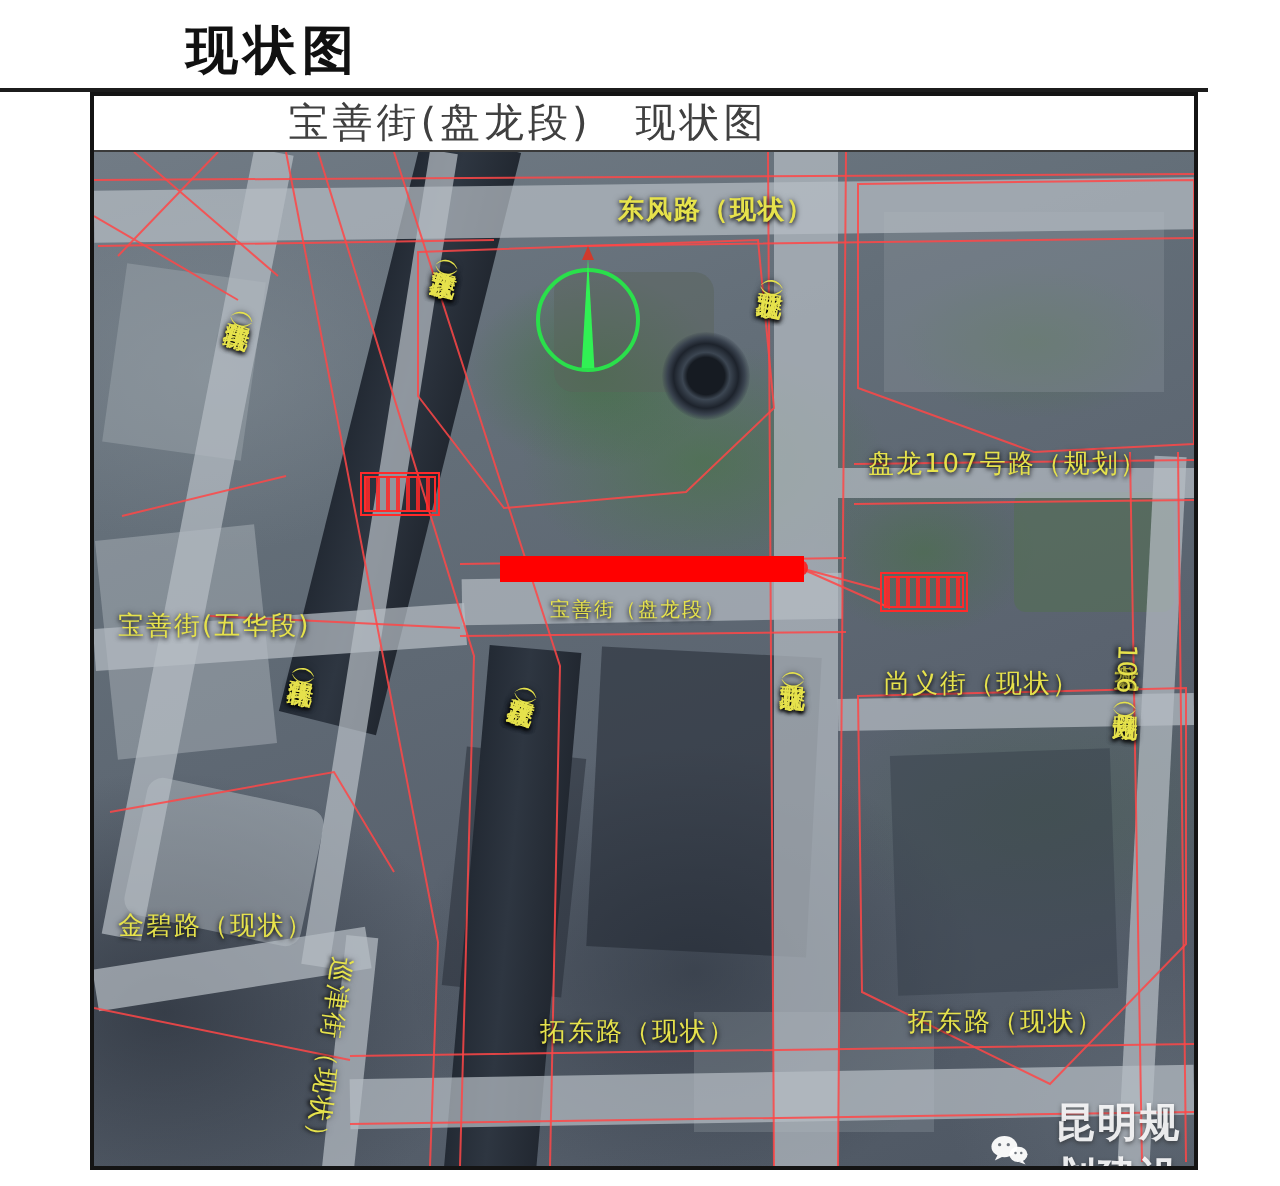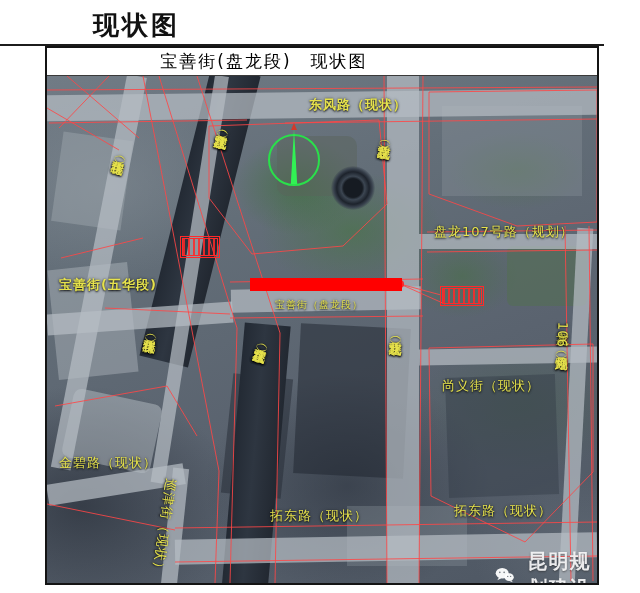--- a/index.html
+++ b/index.html
@@ -8,21 +8,21 @@
   
   #page-title{position:absolute;left:93px;top:8px;font-size:26px;font-weight:bold;color:#111;
               letter-spacing:3px;}
   #title-rule{position:absolute;left:0;top:44px;width:604px;height:2px;background:#1c1c1c;}
   
   #map-frame{position:absolute;left:45px;top:46px;width:554px;height:539px;
              border:2px solid #141414;background:#fff;box-sizing:border-box;}
   #map-header{position:absolute;left:0;top:0;width:100%;height:28px;background:#fff;
               border-bottom:1px solid #3a3a3a;display:flex;align-items:center;justify-content:center;
               box-sizing:border-box;}
-  #map-header span{font-size:17px;color:#000000;letter-spacing:2px;transform:translateX(-58px);}
+  #map-header span{font-size:20px;color:#404040;letter-spacing:2px;transform:translateX(-58px);}
   
   #sat{position:absolute;left:0;top:28px;width:550px;height:507px;overflow:hidden;
        background:
         radial-gradient(90px 70px at 250px 110px, rgba(58,112,54,.6), transparent 70%),
         radial-gradient(130px 85px at 305px 155px, rgba(66,118,58,.5), transparent 70%),
         radial-gradient(100px 55px at 470px 95px,  rgba(76,116,66,.4), transparent 70%),
         radial-gradient(80px 60px at 415px 200px, rgba(66,112,58,.45), transparent 70%),
         radial-gradient(150px 95px at 475px 330px, rgba(58,98,54,.25), transparent 70%),
         radial-gradient(170px 120px at 60px 110px, rgba(132,142,150,.5), transparent 75%),
         radial-gradient(210px 160px at 35px 430px, rgba(36,42,52,.65), transparent 75%),
@@ -134,24 +134,24 @@
       <div id="compass-needle"></div>
       <div id="compass-tip"></div>
 
       <div class="lbl" style="left:262px;top:20px;font-weight:bold;">东风路（现状）</div>
       <div class="lbl v" style="left:330px;top:60px;transform:rotate(9deg);">北京路（现状）</div>
       <div class="lbl v" style="left:340px;top:256px;transform:rotate(4deg);">北京路（现状）</div>
       <div class="lbl v" style="left:66px;top:76px;transform:rotate(17deg);">青年路（现状）</div>
       <div class="lbl v" style="left:96px;top:254px;transform:rotate(11deg);">青年路（现状）</div>
       <div class="lbl v" style="left:168px;top:50px;transform:rotate(13deg);">盘江东路（现状）</div>
       <div class="lbl v" style="left:208px;top:264px;transform:rotate(17deg);">盘江东路（现状）</div>
-      <div class="lbl" style="left:12px;top:200px;font-weight:bold;">宝善街(五华段)</div>
+      <div class="lbl" style="left:12px;top:228px;">宝善街(五华段)</div>
       <div class="lbl" style="left:228px;top:222px;font-size:10px;">宝善街（盘龙段）</div>
       <div class="lbl" style="left:387px;top:147px;">盘龙107号路（规划）</div>
-      <div class="lbl" style="left:395px;top:257px;margin-top:44px;">尚义街（现状）</div>
+      <div class="lbl" style="left:395px;top:257px;">尚义街（现状）</div>
       <div class="lbl v" style="left:506px;top:246px;transform:rotate(2deg);">盘龙106号路（规划）</div>
       <div class="lbl" style="left:12px;top:378px;">金碧路（现状）</div>
       <div class="lbl sideways" style="left:108px;top:402px;transform:rotate(8deg);">巡津街（现状）</div>
       <div class="lbl" style="left:223px;top:431px;">拓东路（现状）</div>
       <div class="lbl" style="left:407px;top:426px;">拓东路（现状）</div>
 
       <div id="watermark">
         <svg width="32" height="26" viewBox="0 0 40 32">
           <ellipse cx="15" cy="12.5" rx="13.5" ry="11" fill="rgba(255,255,255,.95)"></ellipse>
           <path d="M8,21 L5,27 L13,23 Z" fill="rgba(255,255,255,.95)"></path>

